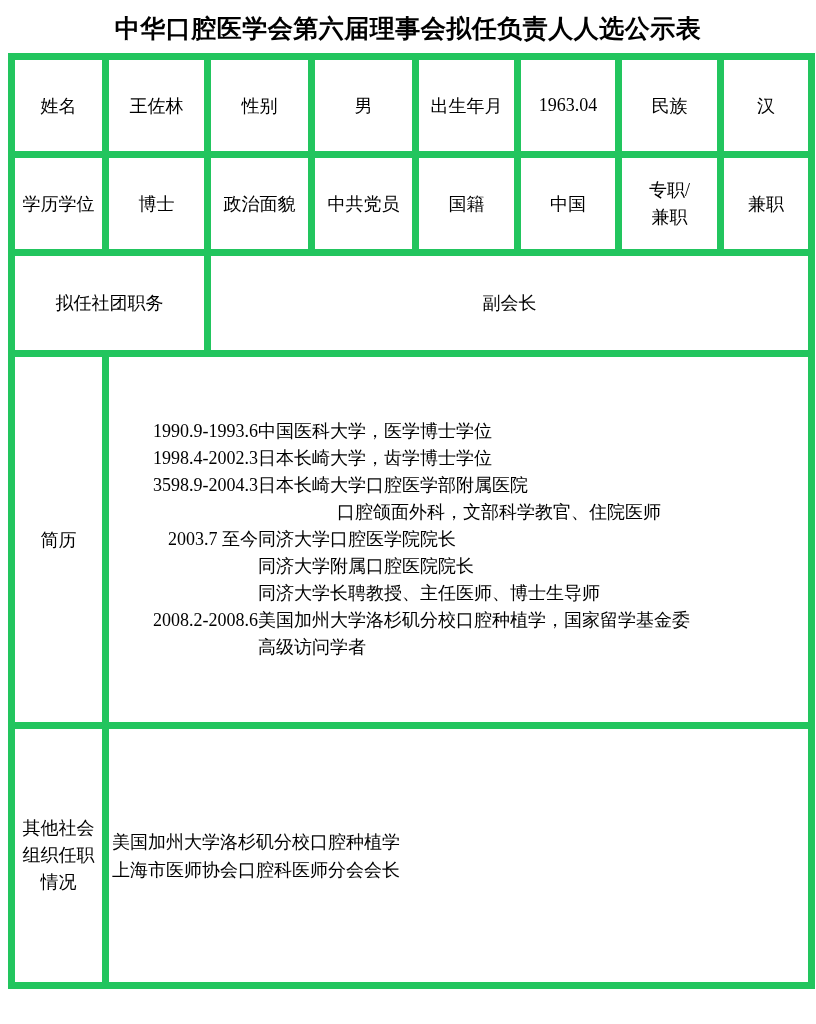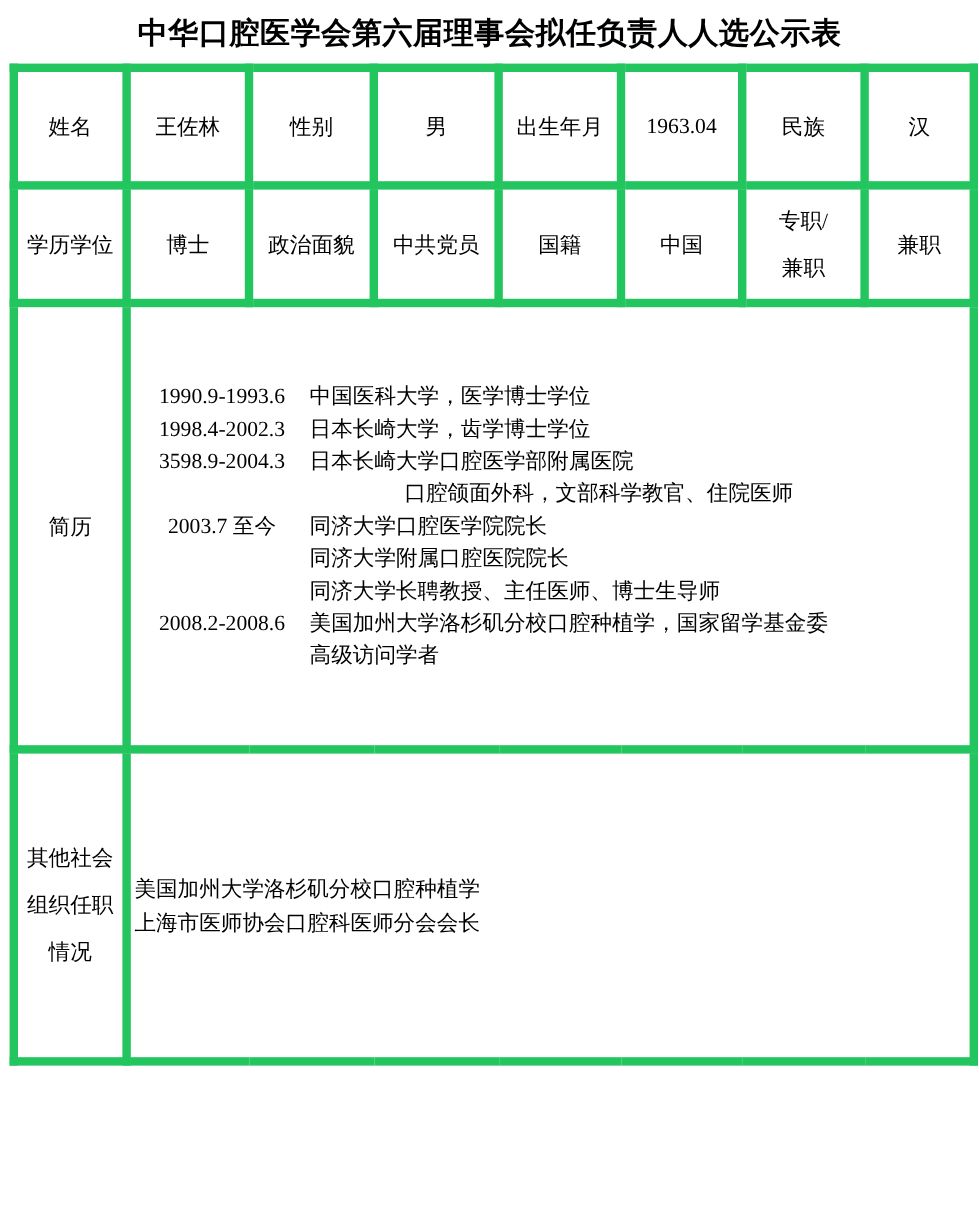--- a/index.html
+++ b/index.html
@@ -36,24 +36,24 @@
   tr.r-info1 { height: 98px; }
   tr.r-info2 { height: 98px; }
   tr.r-position { height: 101px; }
   tr.r-resume { height: 372px; }
   tr.r-other { height: 260px; }
   td.content-left {
     text-align: left;
     padding-left: 10px;
     padding-right: 8px;
   }
-  .prewrap { white-space: pre-line; line-height: 39px; }
+  .prewrap { white-space: pre-line; line-height: 27px; }
   .resume-block { }
   .resume-line { display: flex; line-height: 27px; }
-  .resume-date { flex: 0 0 146px; width: 146px; text-align: center; }
+  .resume-date { flex: 0 0 146px; width: 146px; text-align: right; }
   .resume-text { text-align: center; }
   .extra-indent { margin-left: 79px; }
   .other-line { line-height: 28px; text-align: left; }
 </style>
 </head>
 <body>
 
 <div class="page">
   <h1 class="doc-title">中华口腔医学会第六届理事会拟任负责人人选公示表</h1>
 
@@ -86,20 +86,24 @@
       <td>博士</td>
       <td>政治面貌</td>
       <td>中共党员</td>
       <td>国籍</td>
       <td>中国</td>
       <td class="prewrap">专职/
 兼职</td>
       <td>兼职</td>
     </tr>
 
+    <tr class="r-position">
+      <td colspan="2">拟任社团职务</td>
+      <td colspan="6">副会长</td>
+    </tr>
 
     <tr class="r-resume">
       <td>简历</td>
       <td colspan="7" class="content-left">
         <div class="resume-block">
           <div class="resume-line">
             <span class="resume-date">1990.9-1993.6</span>
             <span class="resume-text">中国医科大学，医学博士学位</span>
           </div>
           <div class="resume-line">

